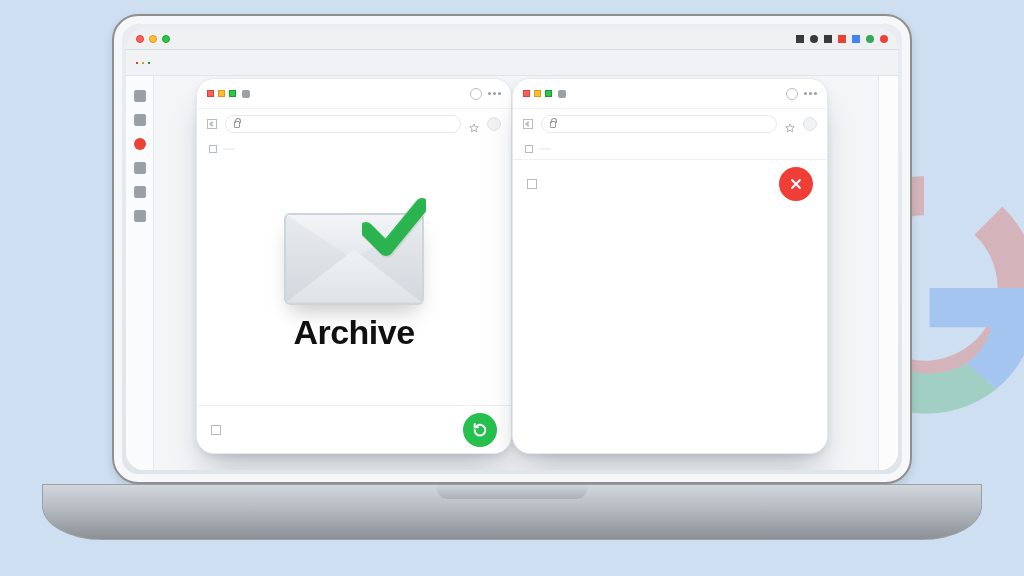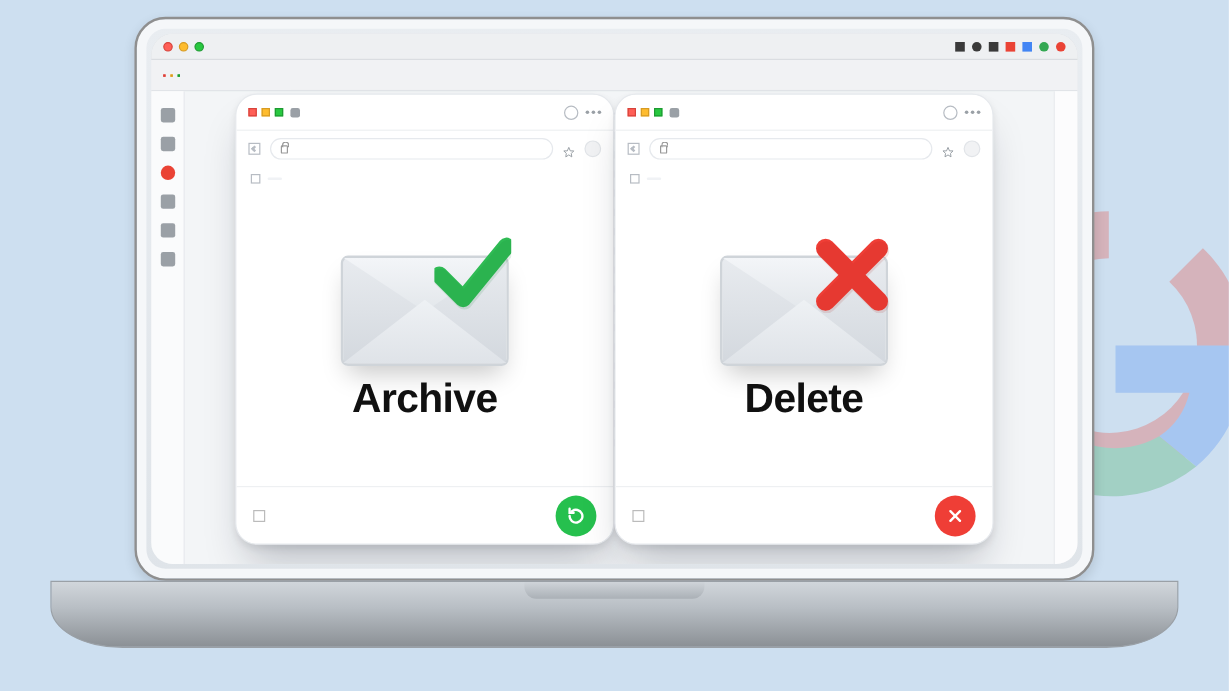--- a/index.html
+++ b/index.html
@@ -359,31 +359,20 @@
             <svg viewBox="0 0 24 24" fill="none" stroke="#9aa0a6" stroke-width="2">
                 <polygon points="12 2 15 9 22 9 17 14 18 21 12 17 6 21 7 14 2 9 9 9"></polygon>
               </svg>
           </span>
           <span class="user"></span>
         </div>
         <div class="little">
           <span class="plug"></span>
           <span class="txt"></span>
         </div>
-        <div class="big">
-          <div class="envelope">
-            <div class="badge cross">
-              <svg viewBox="0 0 64 64">
-                <path d="M10 10 L54 54 M54 10 L10 54" stroke="#ef3e36" stroke-width="16" stroke-linecap="round"></path>
-                <path d="M10 10 L54 54 M54 10 L10 54" stroke="#a71d16" stroke-width="16" stroke-linecap="round" opacity=".12" transform="translate(1 2)"></path>
-              </svg>
-            </div>
-          </div>
-          <h2>Delete</h2>
-        </div>
         <div class="foot">
           <div class="meta">
             <span class="mini"></span>
             <span></span>
           </div>
           <div class="fab red">
             <svg viewBox="0 0 24 24" stroke="#fff" stroke-width="3" stroke-linecap="round">
               <line x1="6" y1="6" x2="18" y2="18"></line>
                 <line x1="18" y1="6" x2="6" y2="18"></line>
             </svg>

